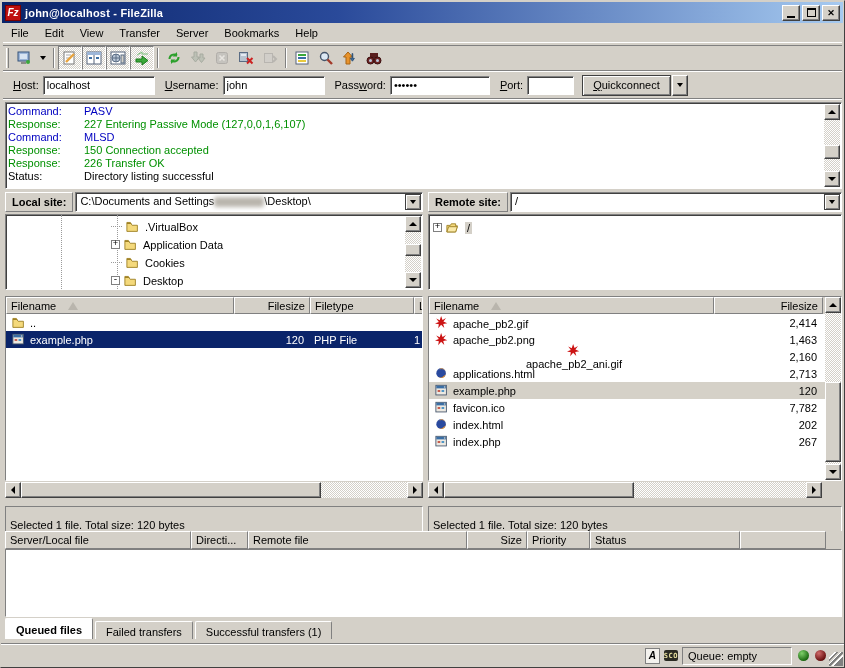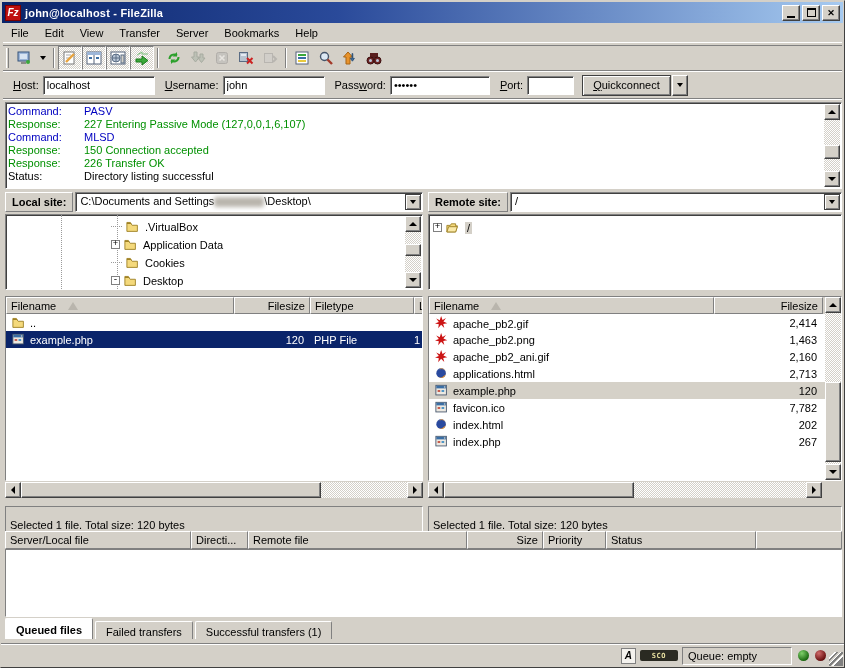--- a/index.html
+++ b/index.html
@@ -160,21 +160,21 @@
     border-radius:2px 2px 0 0; display:flex; align-items:center; }
   .tab.active { background:#fff; height:21px; font-weight:bold; z-index:2; }
 
   
   .statusbar { position:absolute; left:0; right:0; bottom:0; height:24px;
     border-top:1px solid #808080; box-shadow:inset 0 1px 0 #fff;
     display:flex; align-items:center; justify-content:flex-end; padding-right:18px; }
   .sb-item { margin-left:4px; display:flex; align-items:center; }
   .ascii-box { width:15px; height:16px; background:#f4f2ee; border:1px solid #808080;
     font-weight:bold; font-size:10px; display:flex; align-items:center; justify-content:center; font-style:italic; }
-  .badge { height:11px; padding:0 12px; background:#2a2a22; color:#e8e0a0;
+  .badge { height:11px; padding:0 0; background:#2a2a22; color:#e8e0a0;
     font-size:7px; font-weight:bold; letter-spacing:.5px; display:flex; align-items:center;
     border-radius:2px; font-family:"DejaVu Sans Mono",monospace; }
   .queue-status { min-width:110px; height:18px; padding:2px 5px;
     border:1px solid; border-color:#808080 #fff #fff #808080; }
   .led { width:11px; height:11px; border-radius:50%; margin-left:6px; }
   .led.green { background:radial-gradient(circle at 35% 30%, #7fd06a, #1d6b12 70%, #0c3a06); }
   .led.red   { background:radial-gradient(circle at 35% 30%, #d06a6a, #6b1212 70%, #3a0606); }
   .grip { position:absolute; right:1px; bottom:1px; width:14px; height:14px;
     background:linear-gradient(135deg, transparent 0 4px, #fff 4px 5px, #808080 5px 7px,
       transparent 7px 8px, #fff 8px 9px, #808080 9px 11px, transparent 11px 12px, #fff 12px 13px, #808080 13px 14px); }
@@ -577,21 +577,21 @@
               <span class="ficon">
                 <svg viewBox="0 0 16 16" width="100%" height="100%">
                   <path d="M7 0 L8.6 4.6 L12.6 2.4 L9.6 6.4 L14 8.4 L9.4 9 L10.6 13.6 L7 10 L3.6 14 L4.4 9.4 L0 8.6 L4.4 6.8 L1.4 2.8 L5.4 4.8 z" fill="#cc1414"></path>
                 </svg>
               </span>
               <span style="margin-left: 3px;">apache_pb2.png</span>
             </span>
             <span class="fcell" style="width: 109px;">1,463</span>
           </div>
           <div class="frow">
-            <span class="fname" style="width: 285px; display: inline-flex; align-items: center;">
+            <span class="fname" style="width: 285px; display: inline-flex; align-items: center; flex-direction: column;">
               <span class="ficon">
                 <svg viewBox="0 0 16 16" width="100%" height="100%">
                   <path d="M7 0 L8.6 4.6 L12.6 2.4 L9.6 6.4 L14 8.4 L9.4 9 L10.6 13.6 L7 10 L3.6 14 L4.4 9.4 L0 8.6 L4.4 6.8 L1.4 2.8 L5.4 4.8 z" fill="#cc1414"></path>
                 </svg>
               </span>
               <span style="margin-left: 3px;">apache_pb2_ani.gif</span>
             </span>
             <span class="fcell" style="width: 109px;">2,160</span>
           </div>
           <div class="frow">
@@ -687,21 +687,21 @@
           <span class="tri-right"></span>
         </div>
     </div>
     <div class="status-line">Selected 1 file. Total size: 120 bytes</div>
   </div>
 
   <div class="queue-hdr" id="queuehdr">
       <div class="hdr-cell" style="width: 186px;">Server/Local file</div>
       <div class="hdr-cell" style="width: 57px;">Directi...</div>
       <div class="hdr-cell" style="width: 219px;">Remote file</div>
-      <div class="hdr-cell right" style="width: 76px;">Size</div>
+      <div class="hdr-cell right" style="width: 60px;">Size</div>
       <div class="hdr-cell" style="width: 63px;">Priority</div>
       <div class="hdr-cell" style="width: 150px;">Status</div>
       <div class="hdr-cell" style="width: 86px;"></div>
     </div>
   <div class="queue-body"></div>
   <div class="tabs" id="tabs">
       <div class="tab active">Queued files</div>
       <div class="tab">Failed transfers</div>
       <div class="tab">Successful transfers (1)</div>
     </div>

